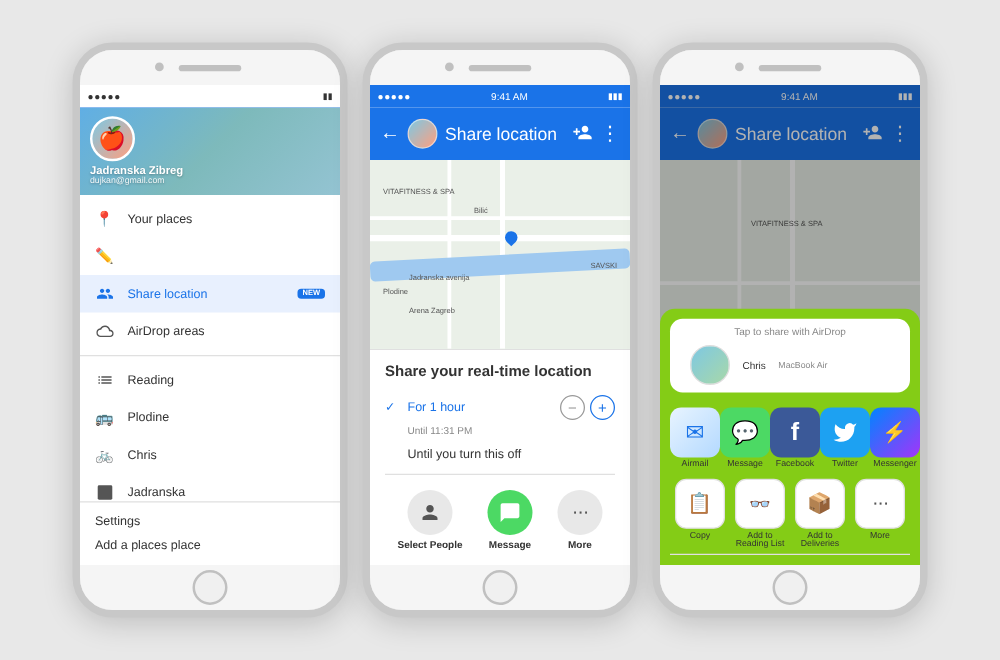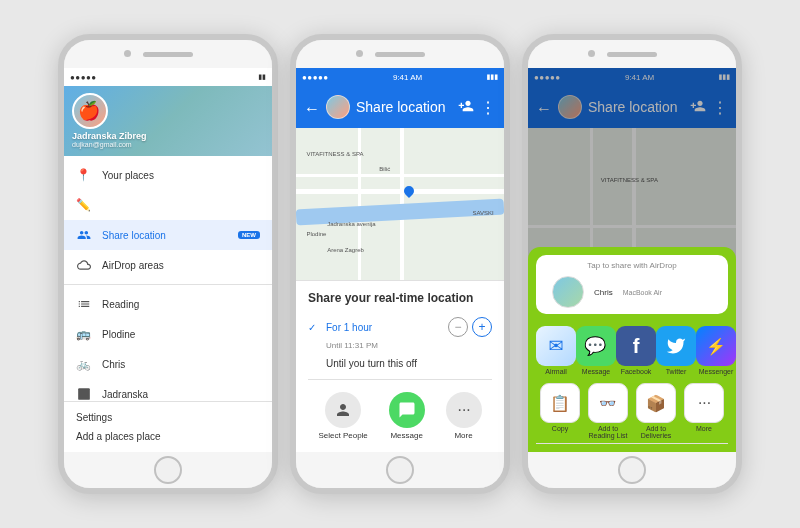--- a/index.html
+++ b/index.html
@@ -365,20 +365,21 @@
       height: 36px;
       border-radius: 50%;
       display: flex;
       align-items: center;
       justify-content: center;
       font-size: 14px;
     }
     .share-action-label {
       font-size: 8px;
       color: #333;
+      font-weight: bold;
     }
     .people-circle { background: #e8e8e8; color: #555; }
     .message-circle { background: #4cd964; color: white; }
     .more-circle { background: #e8e8e8; color: #555; }
 
     
     .share-sheet-overlay {
       position: absolute;
       bottom: 0; left: 0; right: 0;
       background: rgba(0,0,0,0.3);

